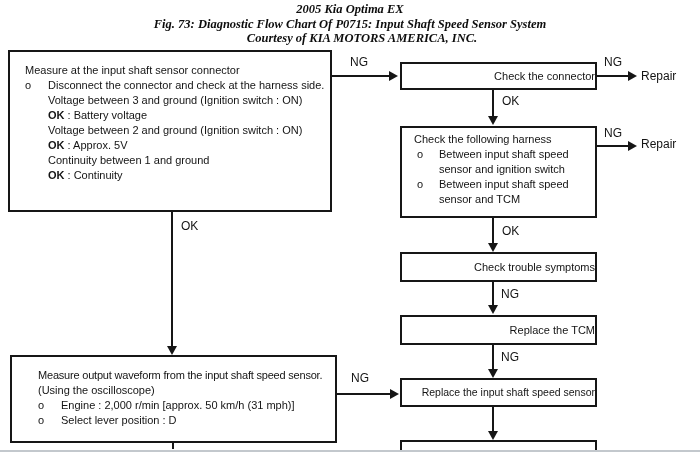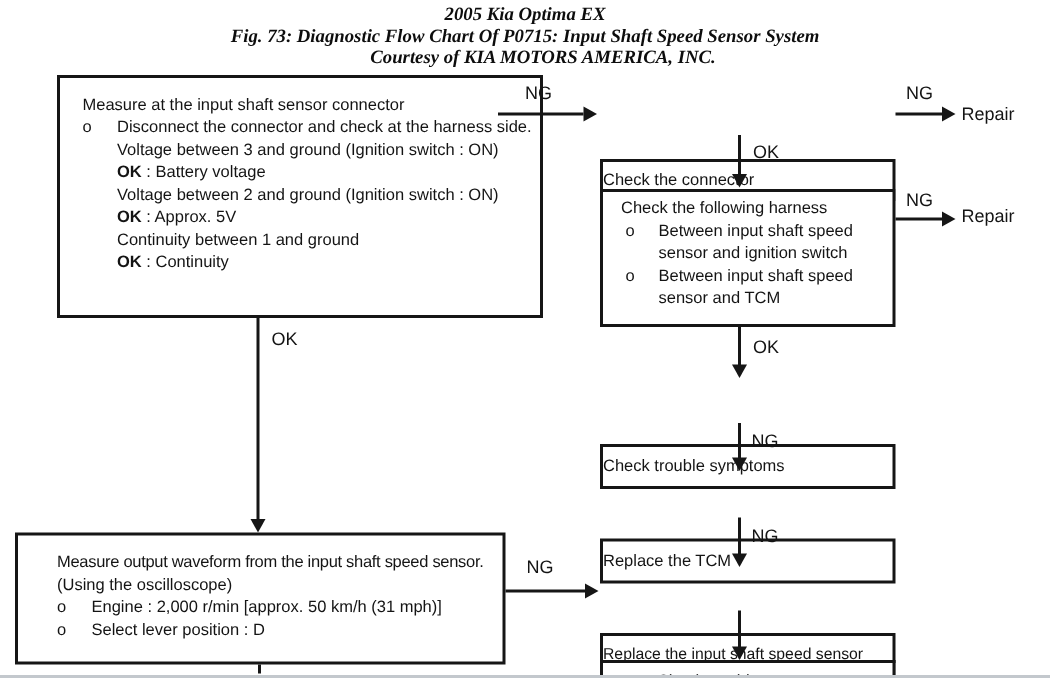--- a/index.html
+++ b/index.html
@@ -9,21 +9,21 @@
   }
   .hdr{
     position:absolute;left:0;width:700px;text-align:center;
     font-family:"Liberation Serif",serif;font-weight:bold;
     font-size:12.5px;line-height:14px;color:#0d0d0d;font-style:italic;
   }
   .fbox{
     position:absolute;border:2px solid #161616;background:#fff;
     font-size:11px;line-height:15px;box-sizing:border-box;
   }
-  .center{display:flex;align-items:center;justify-content:flex-start;text-align:center;margin-top:44px;}
+  .center{display:flex;align-items:center;justify-content:flex-end;text-align:center;}
   .row{display:flex;}
   .marker{flex:0 0 23px;}
   .marker2{flex:0 0 25px;padding-left:3px;box-sizing:border-box;}
   .indent{margin-left:23px;}
   .b{font-weight:bold;}
   .nw{white-space:nowrap;}
   .tight{letter-spacing:-0.2px;}
   .condensed{font-size:10.5px;}
   .hline{position:absolute;height:2px;background:#161616;}
   .vline{position:absolute;width:2px;background:#161616;}
@@ -37,21 +37,21 @@
 </style>
 </head>
 <body>
 
 <div class="canvas">
 
   <div class="hdr" style="top:2px;">2005 Kia Optima EX</div>
   <div class="hdr" style="top:17px;">Fig. 73: Diagnostic Flow Chart Of P0715: Input Shaft Speed Sensor System</div>
   <div class="hdr" style="top:31px;padding-left:12px;">Courtesy of KIA MOTORS AMERICA, INC.</div>
 
-  <div class="fbox" style="left:8px;top:50px;width:324px;height:162px;padding:11px 2px 0 15px;margin-left:30px;">
+  <div class="fbox" style="left:8px;top:50px;width:324px;height:162px;padding:11px 2px 0 15px;">
     <div>Measure at the input shaft sensor connector</div>
     <div class="row">
       <span class="marker">o</span>
       <span>Disconnect the connector and check at the harness side.</span>
     </div>
     <div class="indent nw">Voltage between 3 and ground (Ignition switch : ON)</div>
     <div class="indent"><span class="b">OK</span><span> : Battery voltage</span></div>
     <div class="indent nw">Voltage between 2 and ground (Ignition switch : ON)</div>
     <div class="indent"><span class="b">OK</span><span> : Approx. 5V</span></div>
     <div class="indent nw">Continuity between 1 and ground</div>

